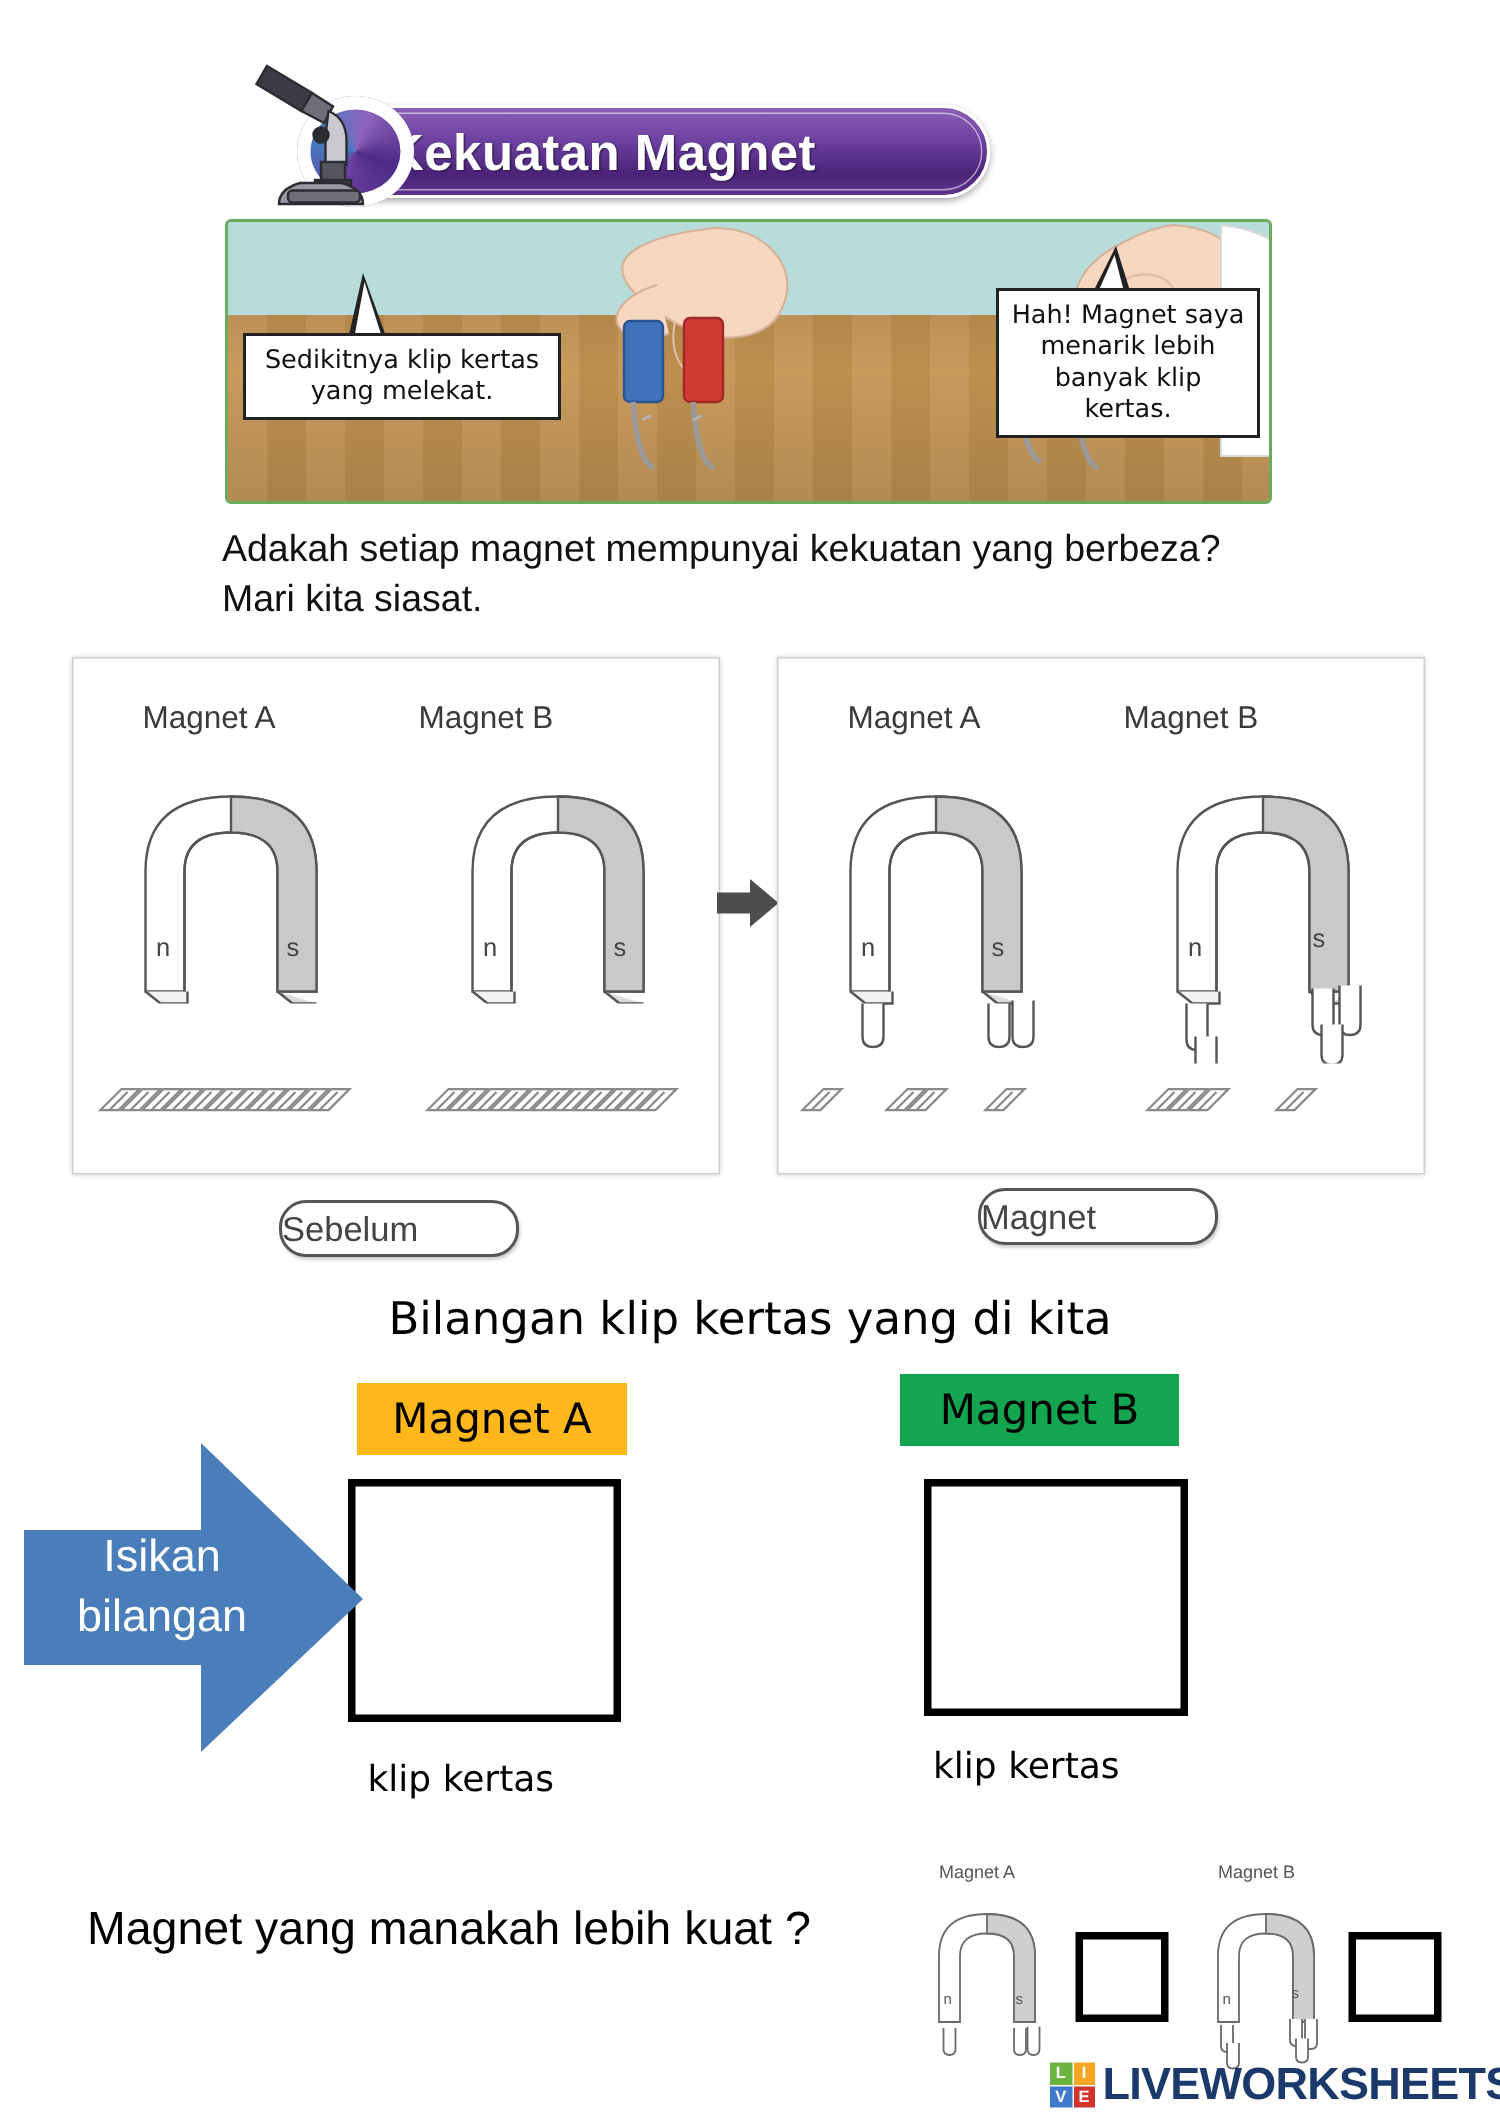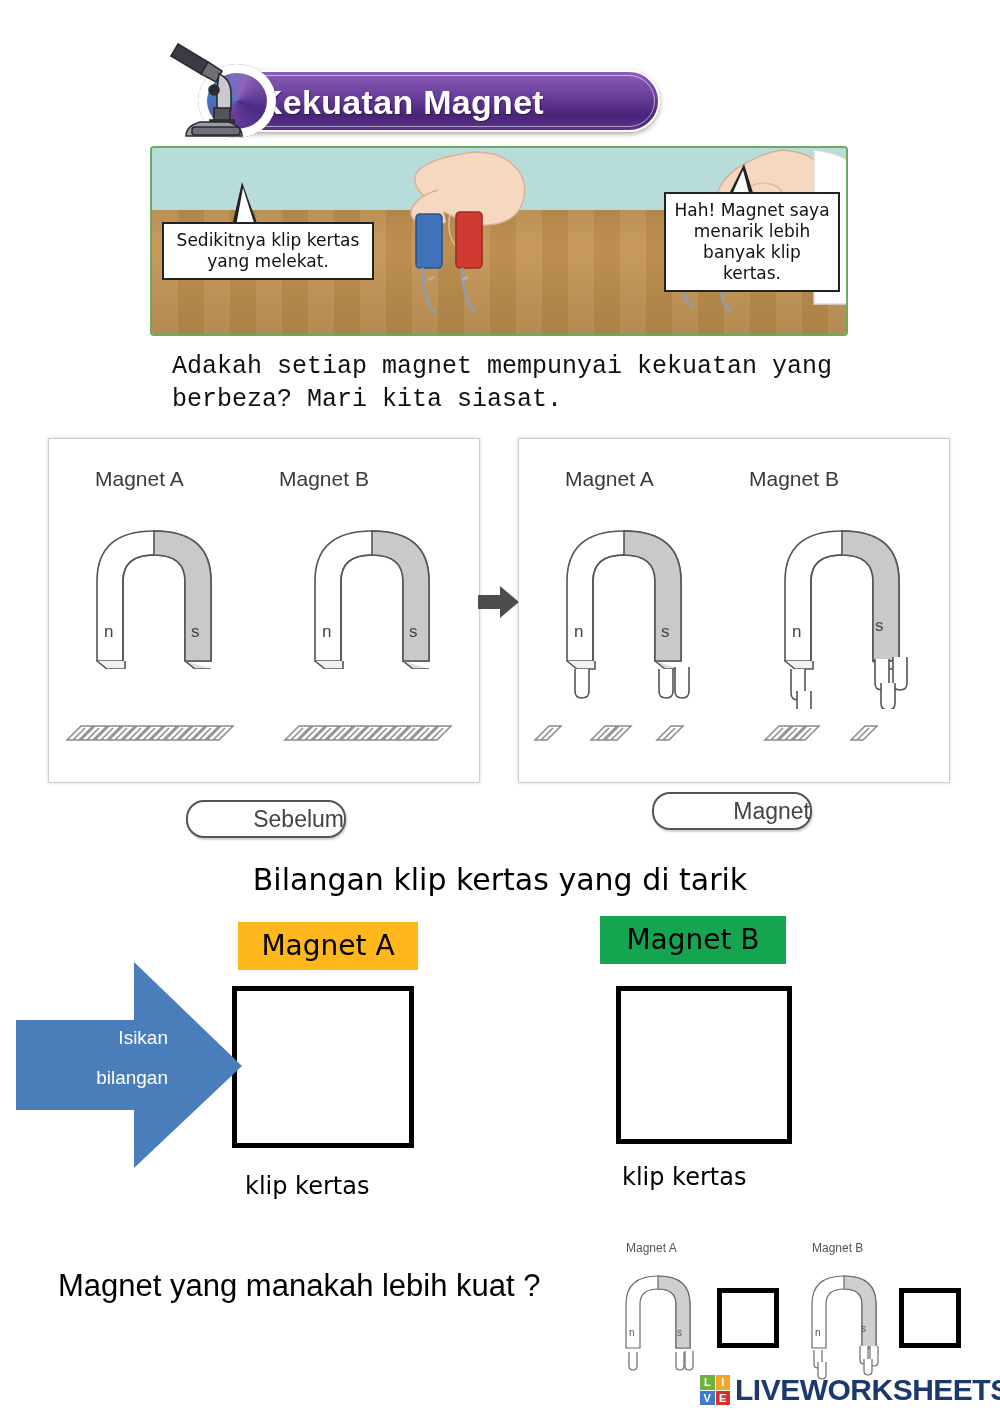--- a/index.html
+++ b/index.html
@@ -67,41 +67,41 @@
   .tail-l2{ left:84px; top:40px; border-left:7px solid transparent; border-right:12px solid transparent; border-bottom:38px solid #fff; }
   .tail-r { right:92px; top:16px; border-left:16px solid transparent; border-right:10px solid transparent; border-bottom:32px solid #222; }
   .tail-r2{ right:96px; top:22px; border-left:12px solid transparent; border-right:7px solid transparent; border-bottom:27px solid #fff; }
 
   .hand { position:absolute; }
   .magpair { position:absolute; }
 
   
   .qpara {
     position:absolute; left:148px; top:350px; width:700px;
-    font-family:Liberation Mono, monospace;
-    font-size:25px; line-height:33px; color:#111; font-weight:500;margin-left:24px;
+    font-family:Liberation Sans, sans-serif;
+    font-size:25px; line-height:33px; color:#111; font-weight:500;
   }
 
   
   .dpanel {
     position:absolute; background:#fff; border:1px solid #cfcfcf;
     box-shadow:0 0 3px rgba(0,0,0,.18);
   }
   .dpanel.before { left:48px; top:438px; width:432px; height:345px; }
   .dpanel.after  { left:518px; top:438px; width:432px; height:345px; }
   .dlabel {
     position:absolute; font-family:"Liberation Sans", sans-serif;
     font-size:21px; color:#3a3a3a; white-space:nowrap;
   }
   .mid-arrow { position:absolute; left:478px; top:585px; width:42px; height:34px; }
 
   .pill-label {
     position:absolute; border:2px solid #555; border-radius:18px;
     background:#fff; font-family:"Liberation Sans", sans-serif;
-    font-size:23px; color:#444; text-align:right; line-height:34px;
+    font-size:23px; color:#444; text-align:left; line-height:34px;
     box-shadow:1px 2px 2px rgba(0,0,0,.18);
   }
   .pill-before { left:186px; top:800px; width:160px; height:38px; }
   .pill-after  { left:652px; top:792px; width:160px; height:38px; }
 
   
   .h-bilangan {
     position:absolute; left:0; top:862px; width:1000px; text-align:center;
     font-family:"DejaVu Sans", sans-serif; font-size:30px; color:#000;
   }
@@ -123,22 +123,22 @@
     font-size:24px; color:#000; white-space:nowrap;
   }
   .cap-a { left:245px; top:1172px; }
   .cap-b { left:622px; top:1163px; }
 
   
   .arrow-blue { position:absolute; left:16px; top:962px; width:228px; height:210px; }
   .arrow-blue svg { display:block; }
   .arrow-text {
     position:absolute; left:48px; top:1018px; width:120px;
-    text-align:right; color:#ffffff;
-    font-family:"Liberation Sans", sans-serif; font-size:19px; line-height:40px;
+    text-align:center; color:#ffffff;
+    font-family:"Liberation Sans", sans-serif; font-size:30px; line-height:40px;
   }
 
   
   .q-bottom {
     position:absolute; left:58px; top:1268px;
     font-family:Liberation Sans, sans-serif; font-size:31px; color:#000; white-space:nowrap;
   }
   .mini-label {
     position:absolute; font-family:"Liberation Sans", sans-serif;
     font-size:12px; color:#555; white-space:nowrap;
@@ -345,21 +345,21 @@
         <path d="M24 26 l14 -14 l12 0 l-14 14 z M30 26 l12 -12"></path>
         <path d="M38 26 l14 -14 l12 0 l-14 14 z M44 26 l12 -12"></path>
         <path d="M96 26 l14 -14 l12 0 l-14 14 z M102 26 l12 -12"></path>
       </g>
     </svg>
   </div>
 
   <div class="pill-label pill-before">Sebelum</div>
   <div class="pill-label pill-after">Magnet</div>
 
-  <div class="h-bilangan">Bilangan klip kertas yang di tarik</div>
+  <div class="h-bilangan">Bilangan klip kertas yang di kita</div>
 
   <div class="tag tag-a" style="background: rgb(255, 183, 27);">Magnet A</div>
   <div class="tag tag-b" style="background: rgb(20, 165, 80);">Magnet B</div>
 
   <div class="answer-box box-a"></div>
   <div class="answer-box box-b"></div>
 
   <div class="cap cap-a">klip kertas</div>
   <div class="cap cap-b">klip kertas</div>
 

